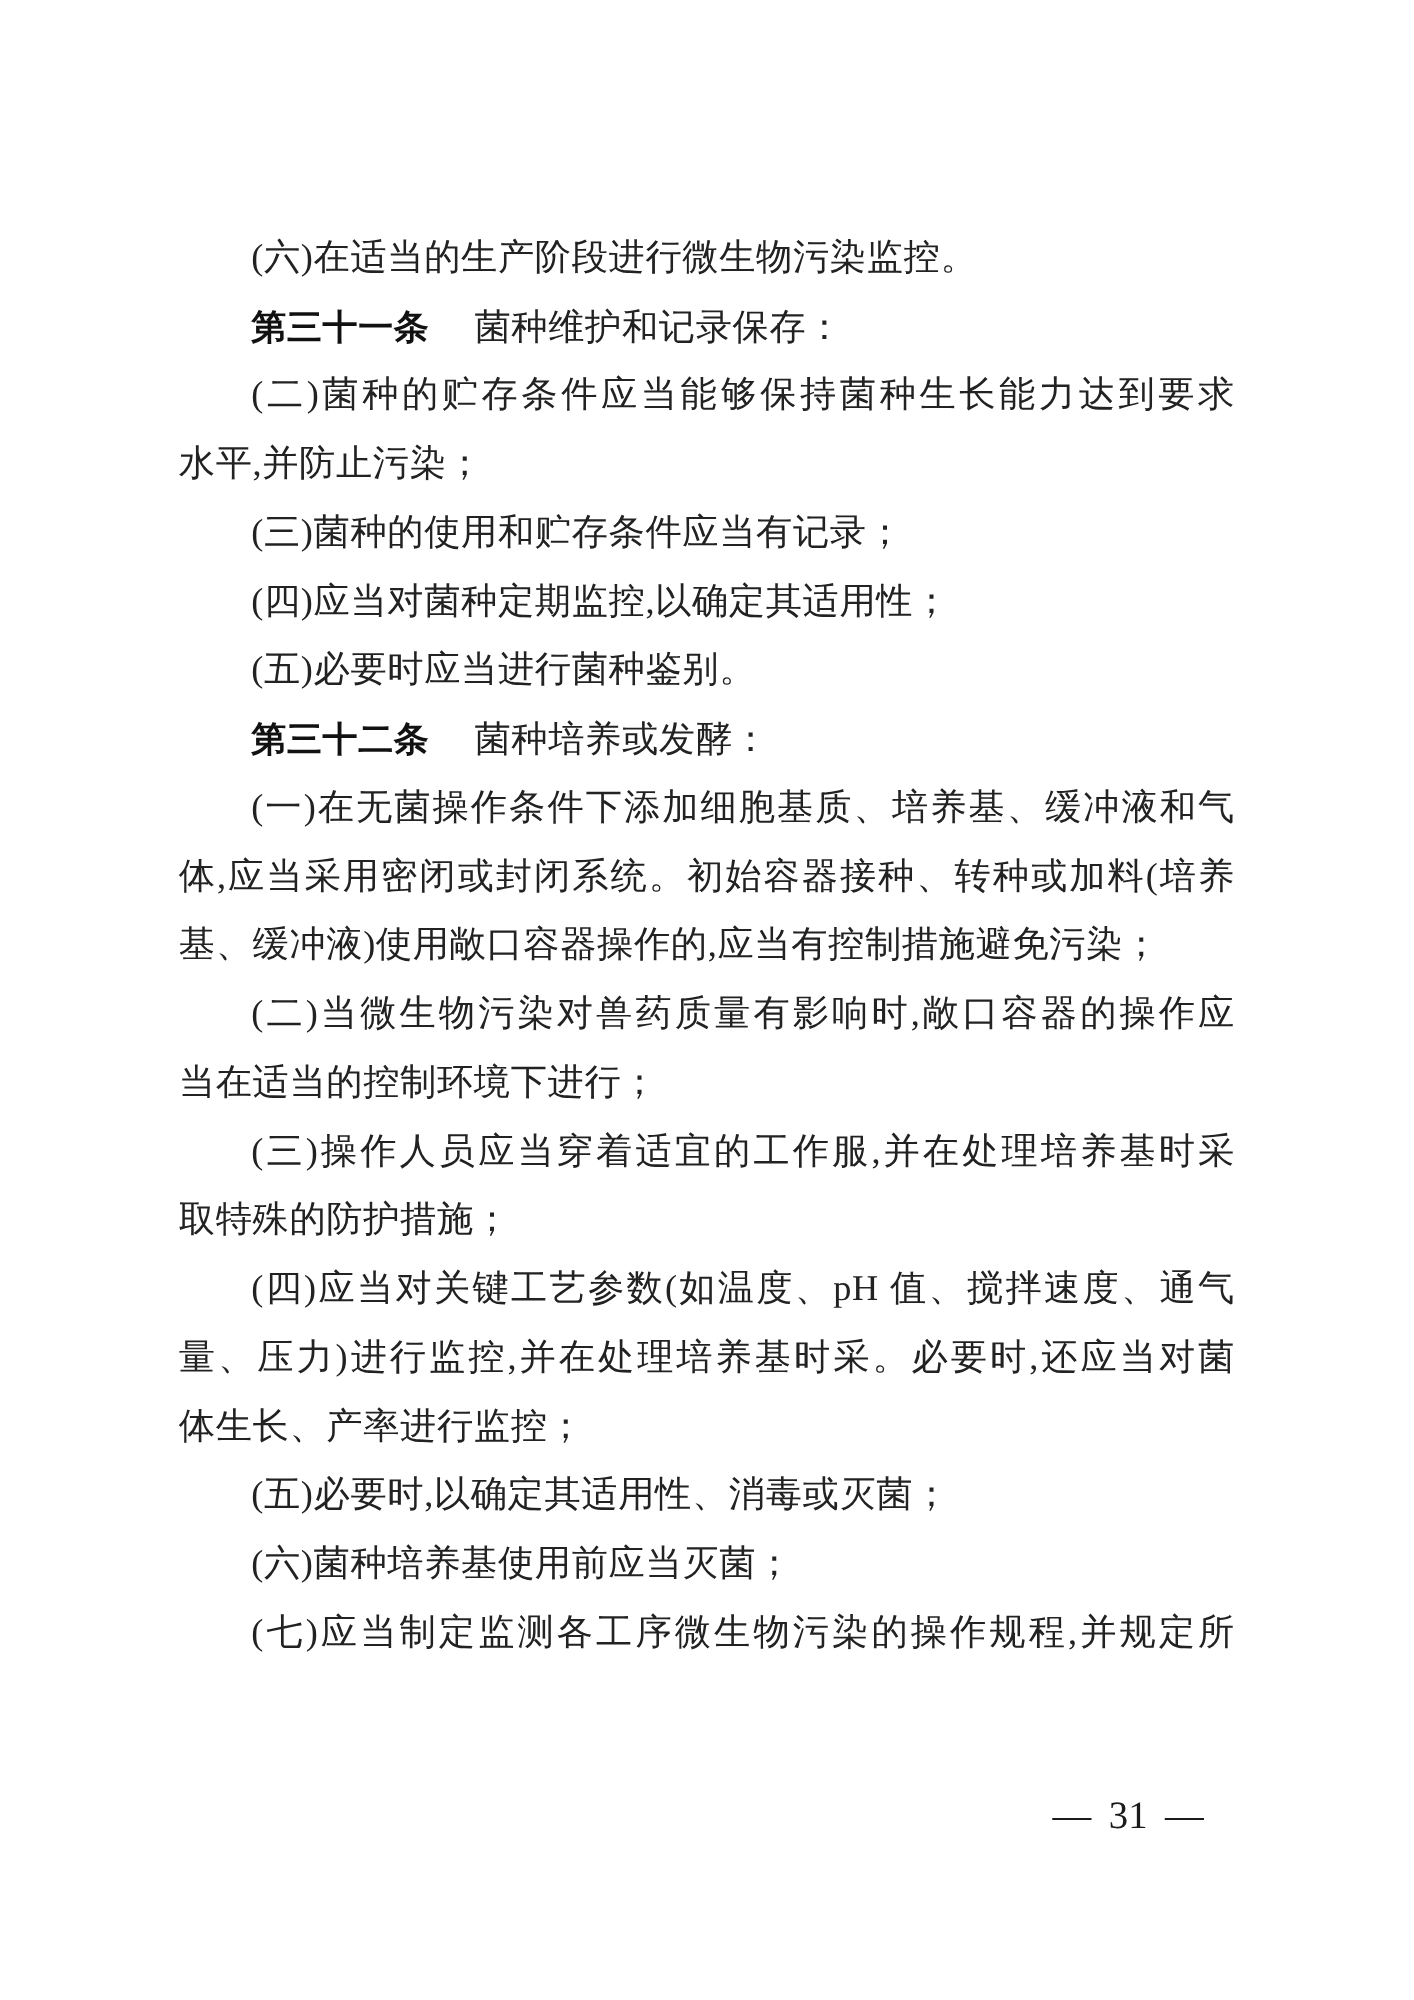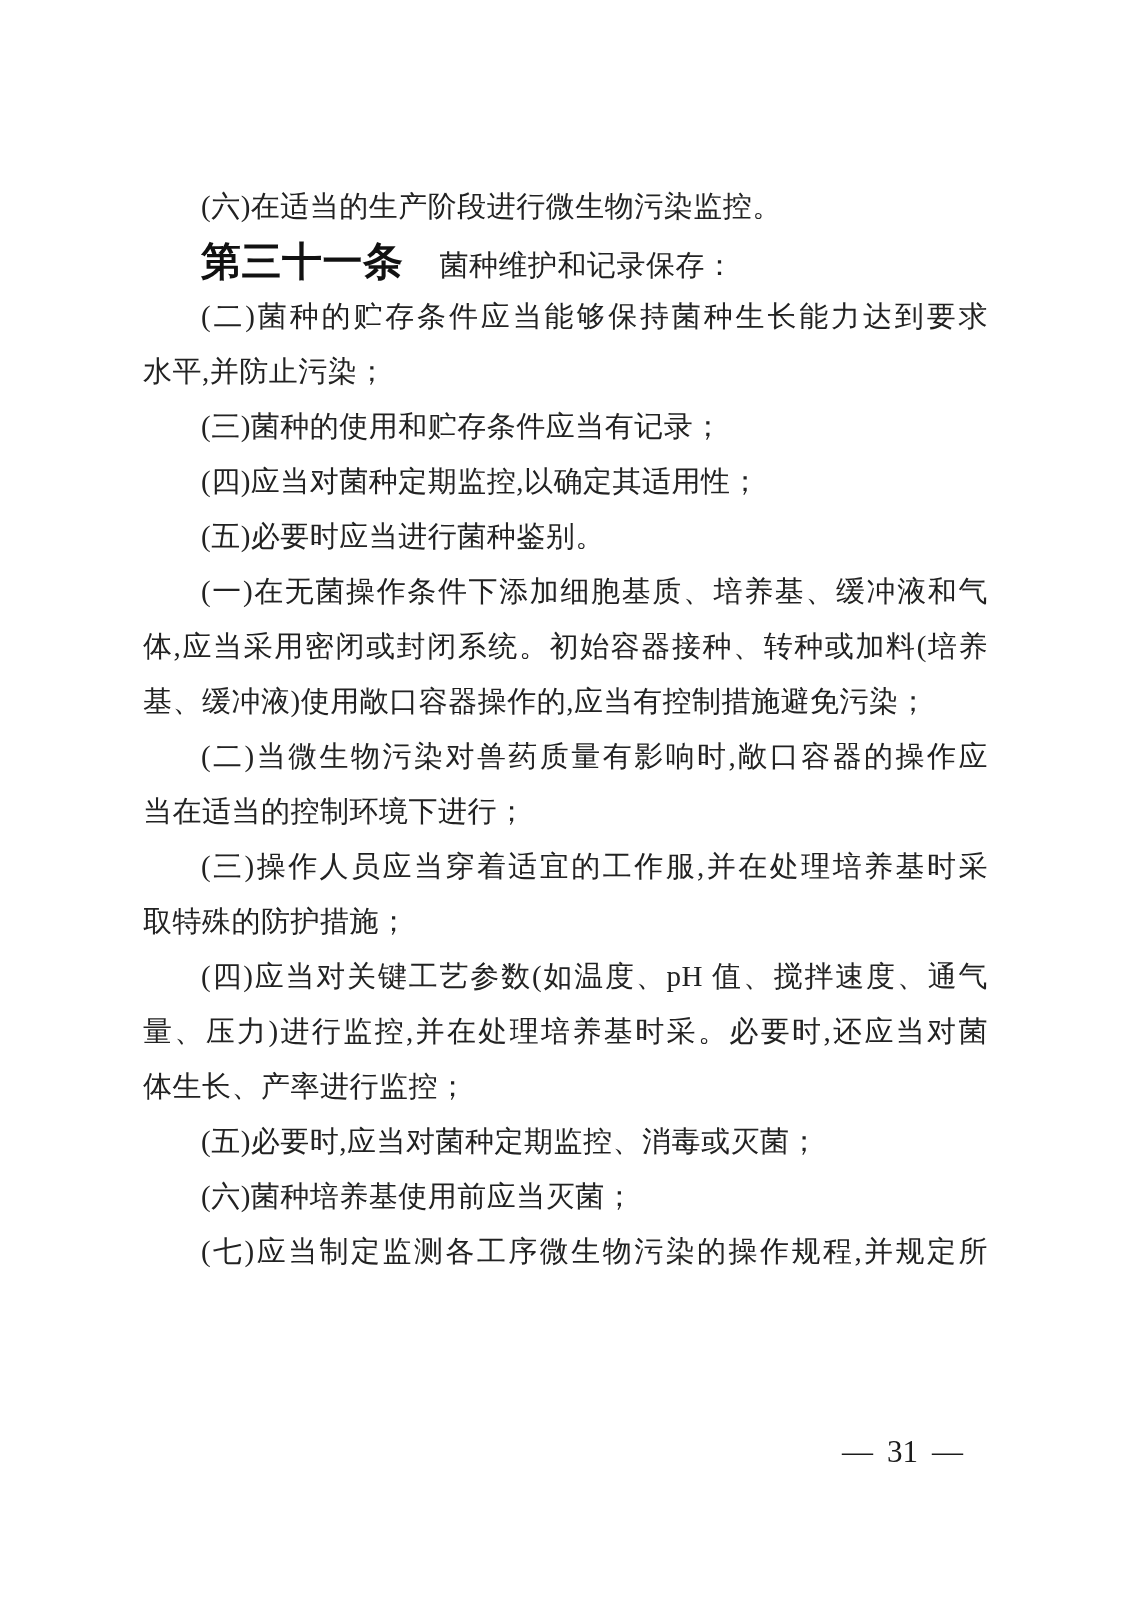--- a/index.html
+++ b/index.html
@@ -32,21 +32,21 @@
     padding-left: 58px;
   }
   .line.justify {
     text-align: justify;
     text-align-last: justify;
     text-justify: inter-character;
   }
   .article-no {
     font-family: "Liberation Sans", "DejaVu Sans", sans-serif;
     font-weight: 700;
-    font-size: 40px;
+    font-size: 28px;
     color: #111111;
   }
   .article-title {
     margin-left: 36px;
   }
   .page-footer {
     position: absolute;
     top: 1434px;
     left: 842px;
     display: flex;
@@ -68,31 +68,32 @@
 
   <div class="doc-body">
 
   <div class="line indent">(六)在适当的生产阶段进行微生物污染监控。</div>
       <div class="line indent"><span class="article-no">第三十一条</span><span class="article-title">菌种维护和记录保存：</span></div>
       <div class="line indent justify">(二)菌种的贮存条件应当能够保持菌种生长能力达到要求</div>
       <div class="line">水平,并防止污染；</div>
       <div class="line indent">(三)菌种的使用和贮存条件应当有记录；</div>
       <div class="line indent">(四)应当对菌种定期监控,以确定其适用性；</div>
       <div class="line indent">(五)必要时应当进行菌种鉴别。</div>
+      <div class="line indent"><span class="article-no">第三十二条</span><span class="article-title">菌种培养或发酵：</span></div>
       <div class="line indent justify">(一)在无菌操作条件下添加细胞基质、培养基、缓冲液和气</div>
       <div class="line justify">体,应当采用密闭或封闭系统。初始容器接种、转种或加料(培养</div>
       <div class="line">基、缓冲液)使用敞口容器操作的,应当有控制措施避免污染；</div>
       <div class="line indent justify">(二)当微生物污染对兽药质量有影响时,敞口容器的操作应</div>
       <div class="line">当在适当的控制环境下进行；</div>
       <div class="line indent justify">(三)操作人员应当穿着适宜的工作服,并在处理培养基时采</div>
       <div class="line">取特殊的防护措施；</div>
       <div class="line indent justify">(四)应当对关键工艺参数(如温度、pH 值、搅拌速度、通气</div>
       <div class="line justify">量、压力)进行监控,并在处理培养基时采。必要时,还应当对菌</div>
       <div class="line">体生长、产率进行监控；</div>
-      <div class="line indent">(五)必要时,应当对菌种定期监控、消毒或灭菌；</div>
+      <div class="line indent">(五)必要时,以确定其适用性、消毒或灭菌；</div>
       <div class="line indent">(六)菌种培养基使用前应当灭菌；</div>
       <div class="line indent justify">(七)应当制定监测各工序微生物污染的操作规程,并规定所</div>
     </div>
 
   <div class="page-footer">
     <span class="dash">—</span>
     <span class="pagenum">31</span>
     <span class="dash">—</span>
   </div>
 

